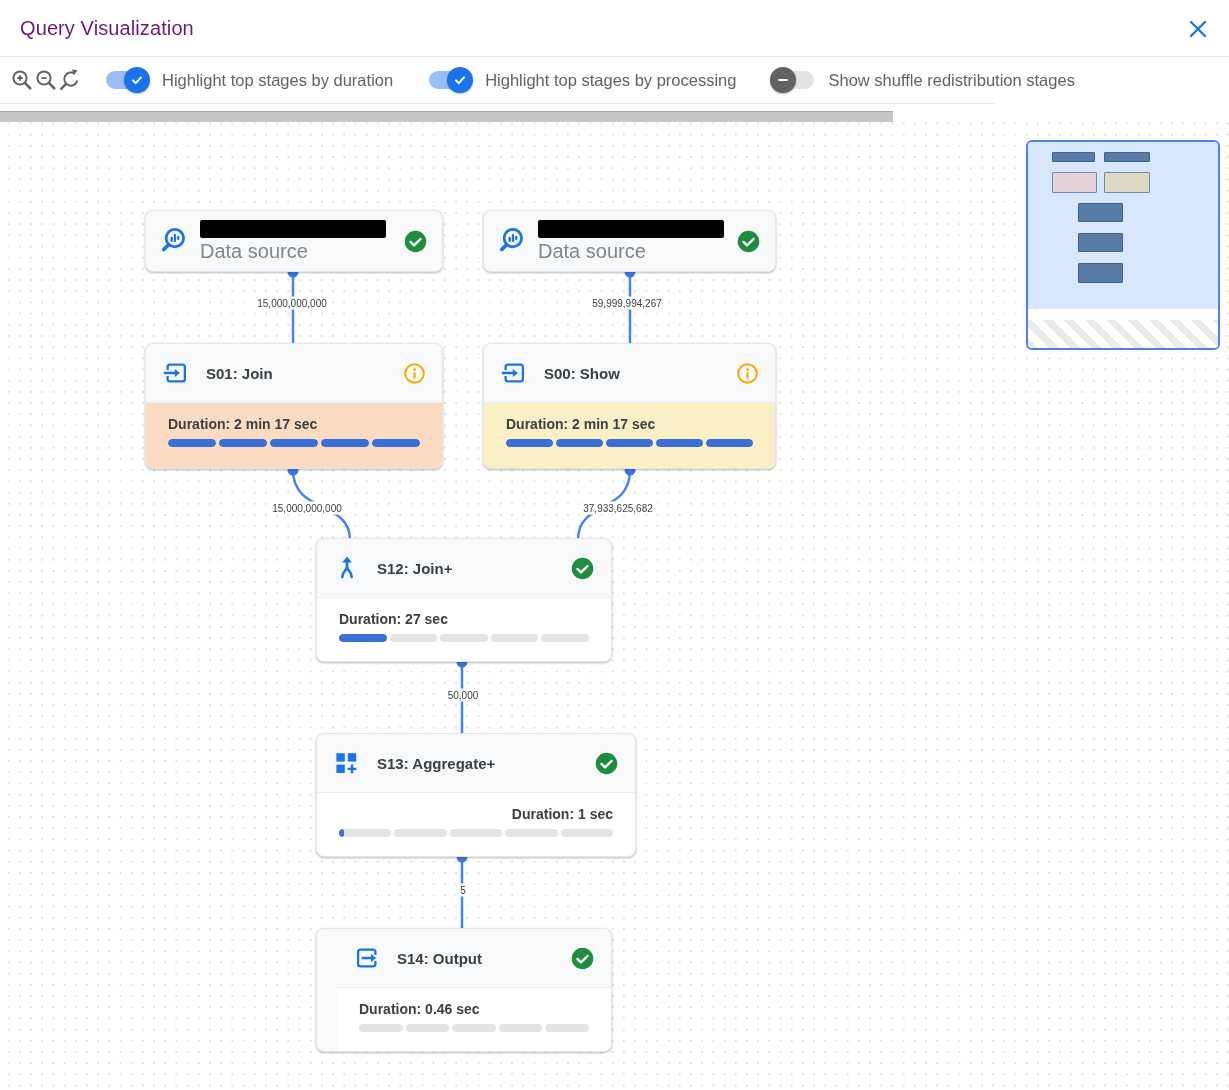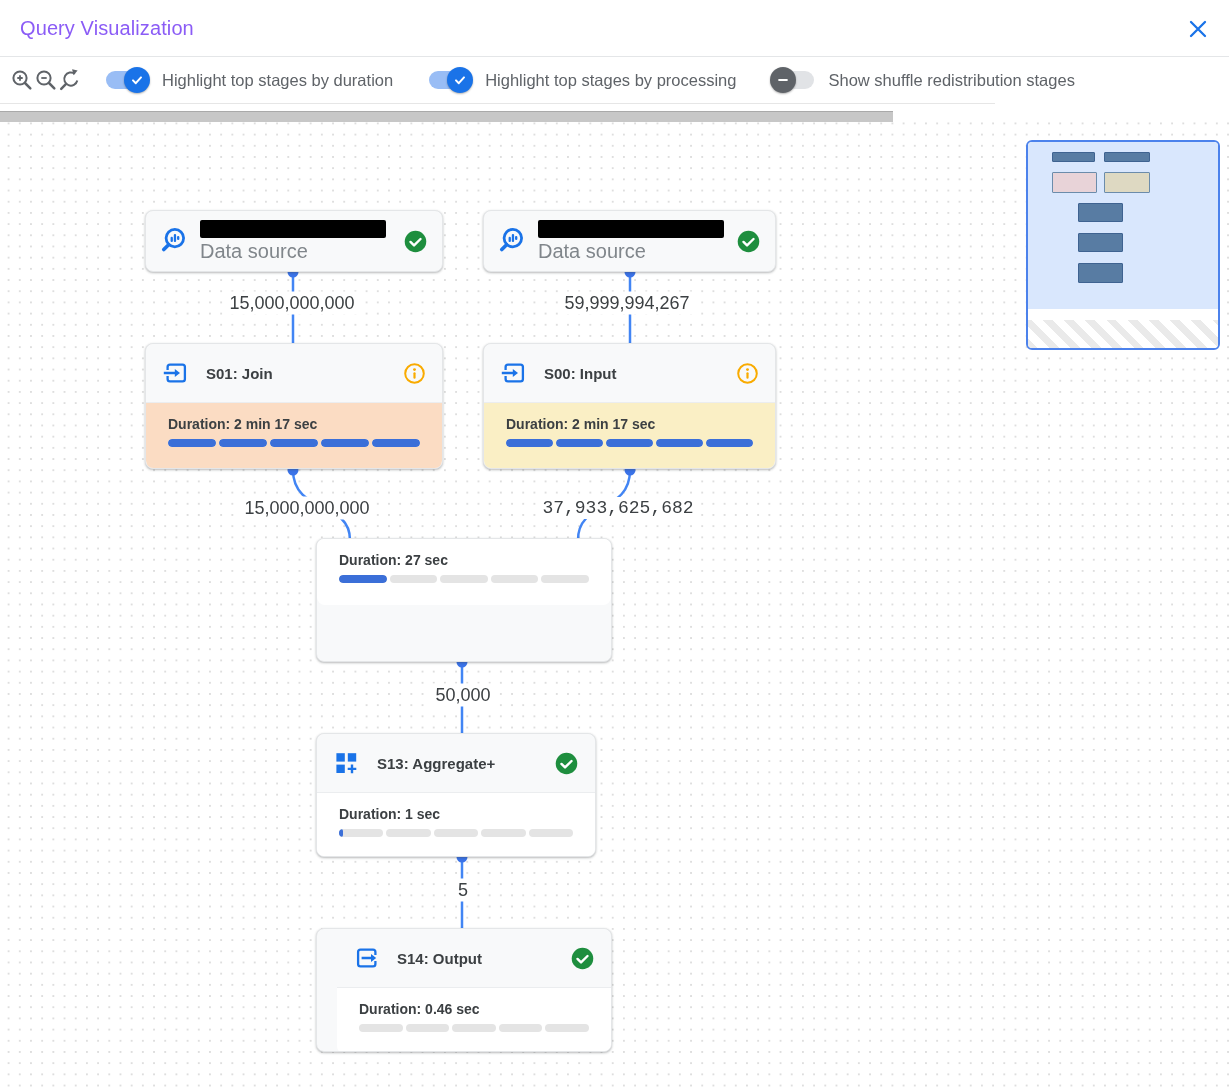--- a/index.html
+++ b/index.html
@@ -3,21 +3,21 @@
 <meta charset="utf-8">
 <style>
   * { margin:0; padding:0; box-sizing:border-box; }
   html,body { background:#fff; }
   body { font-family:"Liberation Sans", sans-serif; color:#3c4043; }
   #app { position:relative; width:1229px; height:1090px; overflow:hidden; background:#fff; }
 
   
   .header { position:absolute; left:0; top:0; width:1229px; height:57px; background:#fff;
             border-bottom:1px solid #e4e6e8; display:flex; align-items:center; padding:0 20px; }
-  .title { font-size:20px; color:#8b5cf6; letter-spacing:.1px; }
+  .title { font-size:20px; color:#701a75; letter-spacing:.1px; }
   .close-btn { position:absolute; right:16px; top:14px; width:30px; height:30px; border:none; background:transparent;
                cursor:pointer; display:flex; align-items:center; justify-content:center; }
 
   
   .toolbar { position:absolute; left:0; top:57px; width:995px; height:47px; background:#fff;
              border-bottom:1px solid #e6e6e6; display:flex; align-items:center; padding:0 10px; }
   .icon-btn { width:36px; height:36px; border:none; background:transparent; cursor:pointer;
               display:flex; align-items:center; justify-content:center; }
   .tb-divider { width:1px; height:46px; background:#dadce0; margin:0 6px; }
   .toggle-group { display:flex; align-items:center; padding:0 12px; }
@@ -35,21 +35,21 @@
   
   .hscroll-thumb { position:absolute; left:0; top:111px; width:893px; height:11px;
                    background:#c7c7c7; border-top:1px solid #a9a9a9; cursor:pointer; }
 
   
   .canvas { position:absolute; left:0; top:122px; width:1229px; height:968px; background:#fff;
             background-image:radial-gradient(circle, #dedede 1.2px, transparent 1.35px);
             background-size:11.2px 11.2px; background-position:3px 7px; }
   .edges-svg { position:absolute; left:0; top:0; pointer-events:none; }
 
-  .edge-label { position:absolute; transform:translate(-50%,-50%); font-size:18px; color:#3c4043;
+  .edge-label { position:absolute; transform:translate(-50%,-50%); font-size:10px; color:#3c4043;
                 background:#fff; padding:1px 4px; white-space:nowrap; }
 
   
   .node { position:absolute; border-radius:8px; box-shadow:0 1px 2px rgba(60,64,67,.25), 0 1px 3px rgba(60,64,67,.12);
           background:#f8f9fa; border:1px solid #e4e6e8; cursor:pointer; }
   .ds-card { height:62px; display:flex; align-items:center; padding:0 15px; }
   .ds-text { margin-left:9px; display:flex; flex-direction:column; justify-content:center; }
   .redacted-bar { width:186px; height:18px; background:#000; border-radius:2px; margin-bottom:2px; }
   .ds-label { font-size:20px; color:#80868b; }
   .spacer { flex:1; }
@@ -210,21 +210,21 @@
       <div class="spacer"></div>
       <svg width="23" height="23" viewBox="0 0 22 22">
         <circle cx="11" cy="11" r="10.3" fill="#1e8e3e"></circle>
         <polyline points="6.2,11.4 9.6,14.8 15.8,8.6" stroke="#fff" stroke-width="2.3" fill="none" stroke-linecap="round" stroke-linejoin="round"></polyline>
       </svg>
     </div>
 
     <div class="edge-label" style="left:292px; top:181px;">15,000,000,000</div>
     <div class="edge-label" style="left:627px; top:181px;">59,999,994,267</div>
     <div class="edge-label" style="left:307px; top:386px;">15,000,000,000</div>
-    <div class="edge-label" style="left:618px; top:386px;font-family:Liberation Mono, monospace;">37,933,625,682</div>
+    <div class="edge-label" style="left:618px; top:386px;">37,933,625,682</div>
     <div class="edge-label" style="left:463px; top:573px;">50,000</div>
     <div class="edge-label" style="left:463px; top:768px;">5</div>
 
     <div class="node stage-card" style="left:145px; top:221px; width:298px;">
       <div class="stage-head">
         <svg width="26" height="26" viewBox="0 0 26 26">
           <path d="M4.6 10 V7 Q4.6 4.6 7 4.6 H19.5 Q21.9 4.6 21.9 7 V19 Q21.9 21.4 19.5 21.4 H7 Q4.6 21.4 4.6 19 V16" stroke="#1a73e8" stroke-width="2.3" fill="none"></path>
           <path d="M0.8 13 H12.4" stroke="#1a73e8" stroke-width="2.3"></path>
           <polygon points="11.8,8.9 17,13 11.8,17.1" fill="#1a73e8"></polygon>
         </svg>
@@ -258,21 +258,21 @@
       </div>
     </div>
 
     <div class="node stage-card" style="left:483px; top:221px; width:293px;">
       <div class="stage-head">
         <svg width="26" height="26" viewBox="0 0 26 26">
           <path d="M4.6 10 V7 Q4.6 4.6 7 4.6 H19.5 Q21.9 4.6 21.9 7 V19 Q21.9 21.4 19.5 21.4 H7 Q4.6 21.4 4.6 19 V16" stroke="#1a73e8" stroke-width="2.3" fill="none"></path>
           <path d="M0.8 13 H12.4" stroke="#1a73e8" stroke-width="2.3"></path>
           <polygon points="11.8,8.9 17,13 11.8,17.1" fill="#1a73e8"></polygon>
         </svg>
-        <div class="stage-title">S00: Input</div>
+        <div class="stage-title">S00: Show</div>
         <div class="spacer"></div>
         <svg width="21" height="21" viewBox="0 0 21 21">
           <circle cx="10.5" cy="10.5" r="9.3" stroke="#f9ab00" stroke-width="2" fill="none"></circle>
           <circle cx="10.5" cy="6.6" r="1.4" fill="#f9ab00"></circle>
           <rect x="9.4" y="9.2" width="2.2" height="6.6" rx="1.1" fill="#f9ab00"></rect>
         </svg>
       </div>
       <div class="stage-body hl-processing">
         <div class="duration">Duration: 2 min 17 sec</div>
         <div class="progress">
@@ -289,35 +289,49 @@
               <div class="segfill" style="width: 100%;"></div>
             </div>
             <div class="seg">
               <div class="segfill" style="width: 100%;"></div>
             </div>
           </div>
       </div>
     </div>
 
     <div class="node stage-card" style="left:316px; top:416px; width:296px; height:124px;">
+      <div class="stage-head">
+        <svg width="26" height="26" viewBox="0 0 26 26">
+          <polygon points="13,1.5 8.2,7.6 17.8,7.6" fill="#1a73e8"></polygon>
+          <path d="M13 6.5 V11.5" stroke="#1a73e8" stroke-width="2.6" fill="none"></path>
+          <path d="M13 11.5 C13 16.2 8.3 15.6 8.3 22" stroke="#1a73e8" stroke-width="2.6" fill="none" stroke-linecap="round"></path>
+          <path d="M13 11.5 C13 16.2 17.7 15.6 17.7 22" stroke="#1a73e8" stroke-width="2.6" fill="none" stroke-linecap="round"></path>
+        </svg>
+        <div class="stage-title">S12: Join+</div>
+        <div class="spacer"></div>
+        <svg width="23" height="23" viewBox="0 0 22 22">
+          <circle cx="11" cy="11" r="10.3" fill="#1e8e3e"></circle>
+          <polyline points="6.2,11.4 9.6,14.8 15.8,8.6" stroke="#fff" stroke-width="2.3" fill="none" stroke-linecap="round" stroke-linejoin="round"></polyline>
+        </svg>
+      </div>
       <div class="stage-body">
         <div class="duration">Duration: 27 sec</div>
         <div class="progress">
             <div class="seg">
               <div class="segfill" style="width: 100%;"></div>
             </div>
             <div class="seg"></div>
             <div class="seg"></div>
             <div class="seg"></div>
             <div class="seg"></div>
           </div>
       </div>
     </div>
 
-    <div class="node stage-card" style="left:316px; top:611px; width:280px; height:124px;">
+    <div class="node stage-card" style="left:316px; top:611px; width:320px; height:124px;text-align:right;">
       <div class="stage-head">
         <svg width="26" height="26" viewBox="0 0 26 26">
           <rect x="2.4" y="3.2" width="8.4" height="8.4" fill="#1a73e8"></rect>
           <rect x="13.8" y="3.2" width="8.4" height="8.4" fill="#1a73e8"></rect>
           <rect x="2.4" y="14.6" width="8.4" height="8.4" fill="#1a73e8"></rect>
           <path d="M18 14.6 V23.2 M13.7 18.9 H22.3" stroke="#1a73e8" stroke-width="2.4"></path>
         </svg>
         <div class="stage-title">S13: Aggregate+</div>
         <div class="spacer"></div>
         <svg width="23" height="23" viewBox="0 0 22 22">

